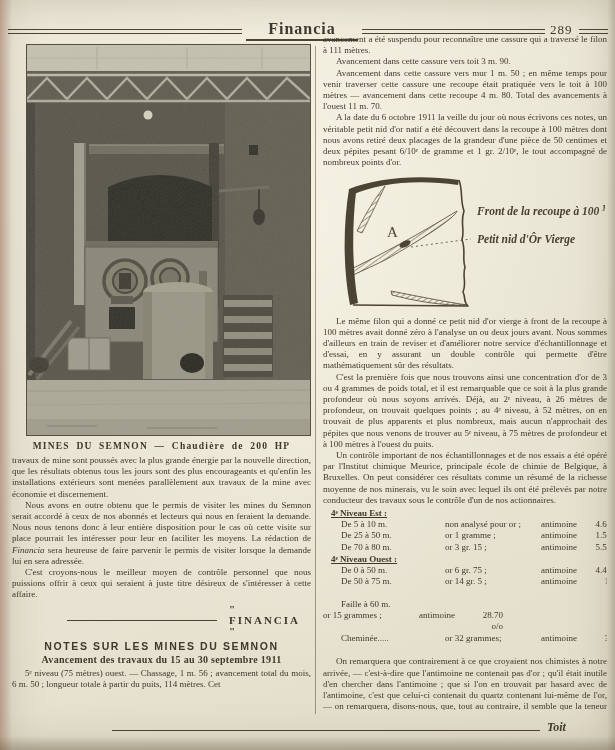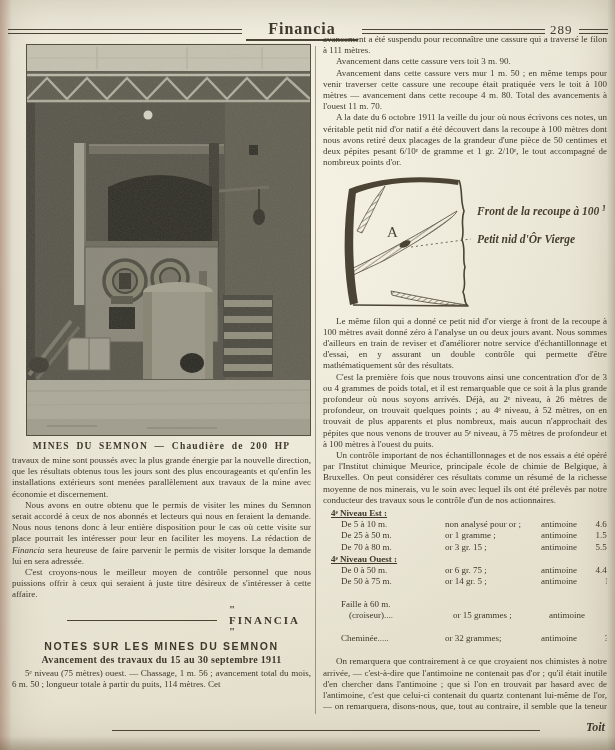--- a/index.html
+++ b/index.html
@@ -49,21 +49,21 @@
   .mtable{font-size:9px;line-height:11.3px;margin:1px 0;}
   .mtable .t-head{font-weight:bold;padding-left:8px;line-height:12px;text-decoration:underline;}
   .t-row{display:flex;}
   .t-row .c1{flex:0 0 104px;padding-left:18px;}
   .t-row.deep .c1{padding-left:26px;}
   .t-row .c2{flex:0 0 96px;}
   .t-row .c3{flex:0 0 54px;}
   .t-row .c4{flex:0 0 30px;text-align:right;}
 
   .bottomline{position:absolute;left:112px;top:730px;width:428px;height:1px;background:#4b4434;}
-  .catchword{position:absolute;left:547px;top:720px;font-style:italic;font-weight:bold;font-size:12px;margin-left:39px;}
+  .catchword{position:absolute;left:547px;top:720px;font-style:italic;font-weight:bold;font-size:12px;}
 </style>
 </head>
 <body>
 
 <div class="page">
   <div class="edge-left"></div>
   <div class="edge-bottom"></div>
   <div class="edge-right"></div>
 
   <div class="drule" style="left:8px;top:29px;width:234px;"></div>
@@ -241,21 +241,20 @@
           <span class="c3">antimoine</span>
           <span class="c4">17.35 o/o</span>
         </div>
         <div class="t-row">
           <span class="c1">Faille à 60 m.</span>
           <span class="c2"></span>
           <span class="c3"></span>
           <span class="c4"></span>
         </div>
         <div class="t-row deep">
-          <span class="c1">(croiseur)....</span>
           <span class="c2">or 15 grammes ;</span>
           <span class="c3">antimoine</span>
           <span class="c4">28.70 o/o</span>
         </div>
         <div class="t-row">
           <span class="c1">Cheminée.....</span>
           <span class="c2">or 32 grammes;</span>
           <span class="c3">antimoine</span>
           <span class="c4">32.80 o/o</span>
         </div>

